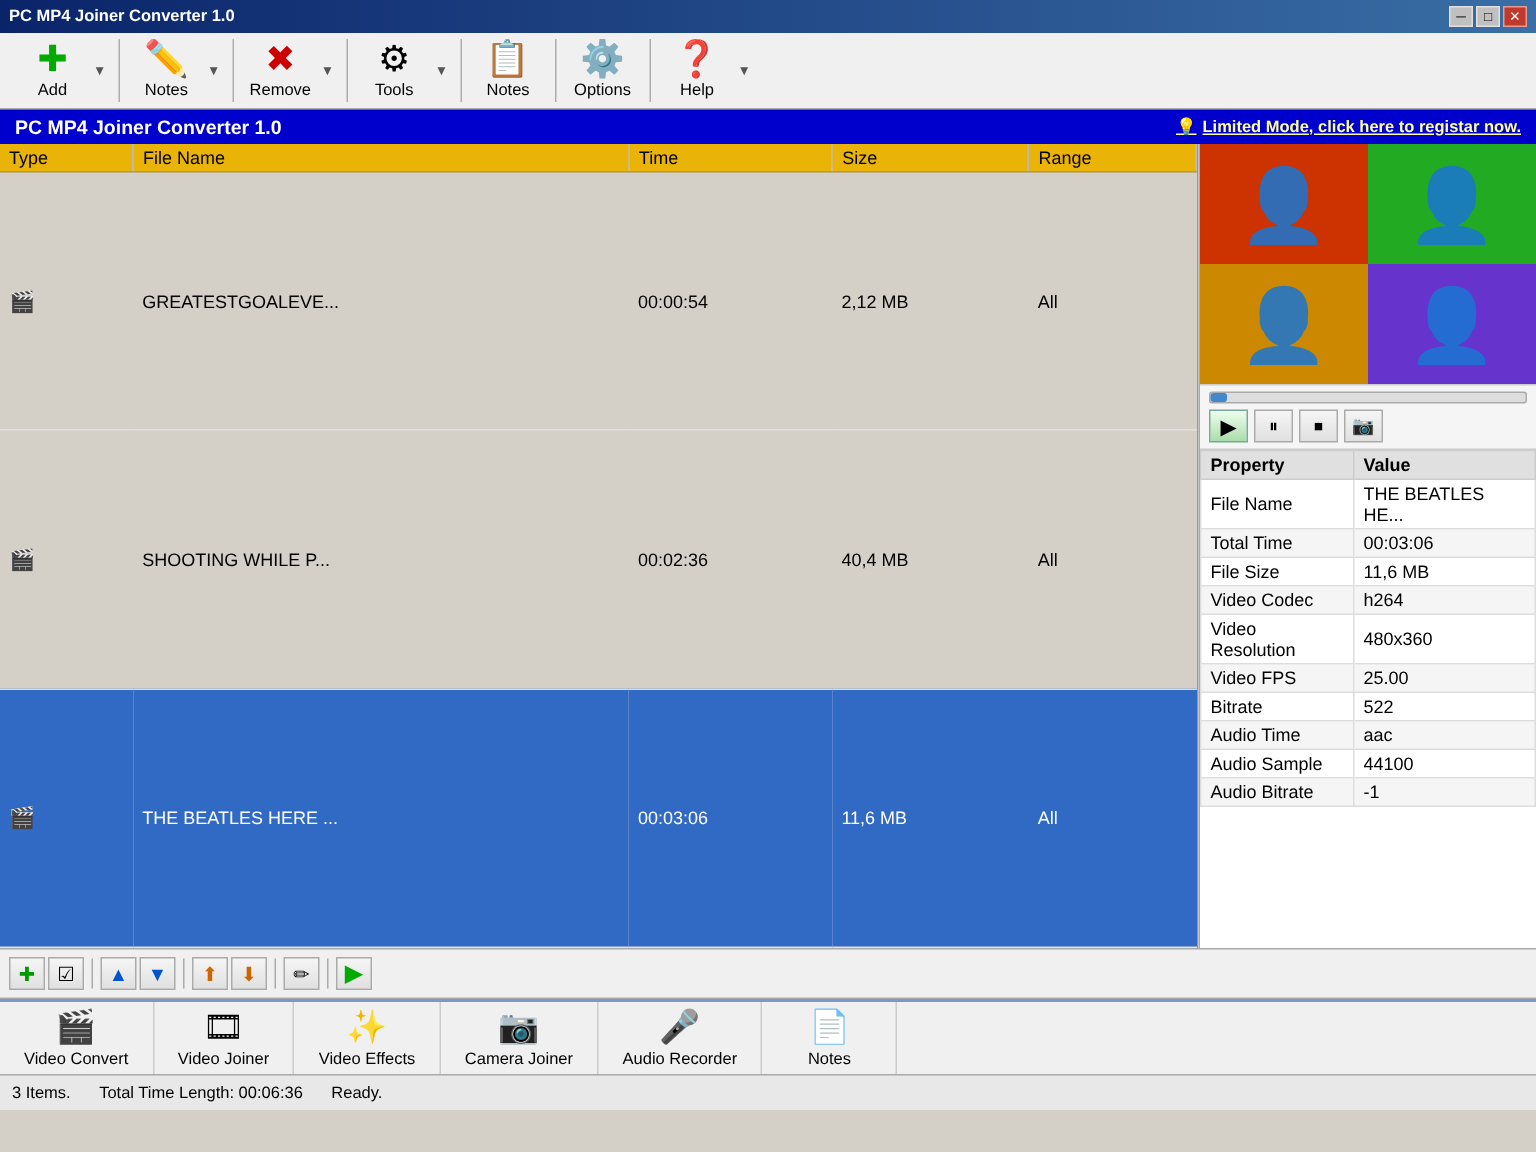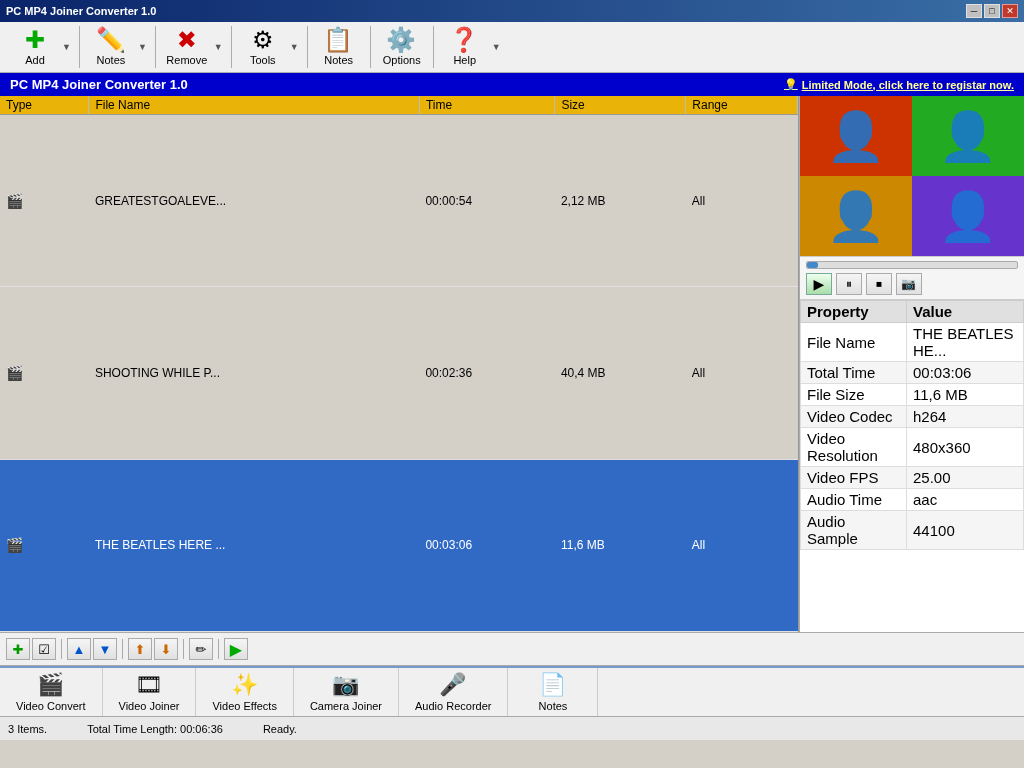--- a/index.html
+++ b/index.html
@@ -197,21 +197,21 @@
       cursor: pointer;
       display: flex; align-items: center; justify-content: center;
       font-size: 12px;
     }
 
     
     .properties-table {
       width: 100%;
       flex: 1;
       border-collapse: collapse;
-      font-size: 15px;
+      font-size: 12px;
       overflow-y: auto;
     }
     .properties-table th {
       background: #e0e0e0;
       border: 1px solid #ccc;
       padding: 2px 6px;
       text-align: left;
       font-weight: bold;
     }
     .properties-table td {
@@ -268,21 +268,21 @@
     
     .status-bar {
       background: #e8e8e8;
       border-top: 1px solid #aaa;
       display: flex;
       align-items: center;
       padding: 3px 8px;
       font-size: 11px;
       color: #000;
       height: 24px;
-      gap: 40px;
+      gap: 19px;
     }
   </style>
 </head>
 <body>
 
 <div class="title-bar">
   <span class="title-bar-text">PC MP4 Joiner Converter 1.0</span>
   <div class="title-bar-buttons">
     <div class="title-btn">─</div>
     <div class="title-btn">□</div>
@@ -442,26 +442,34 @@
   </tr>
             <tr>
     <td>Video Resolution</td>
     <td>480x360</td>
   </tr>
             <tr>
     <td>Video FPS</td>
     <td>25.00</td>
   </tr>
             <tr>
+    <td>Bitrate</td>
+    <td>522</td>
+  </tr>
+            <tr>
     <td>Audio Time</td>
     <td>aac</td>
   </tr>
             <tr>
     <td>Audio Sample</td>
     <td>44100</td>
+  </tr>
+            <tr>
+    <td>Audio Bitrate</td>
+    <td>-1</td>
   </tr>
           </tbody>
       </table>
     </div>
   </div>
 </div>
 
 <div class="bottom-toolbar">
   <button class="bottom-btn green" title="Add">✚</button>
   <button class="bottom-btn" title="Check">☑</button>

